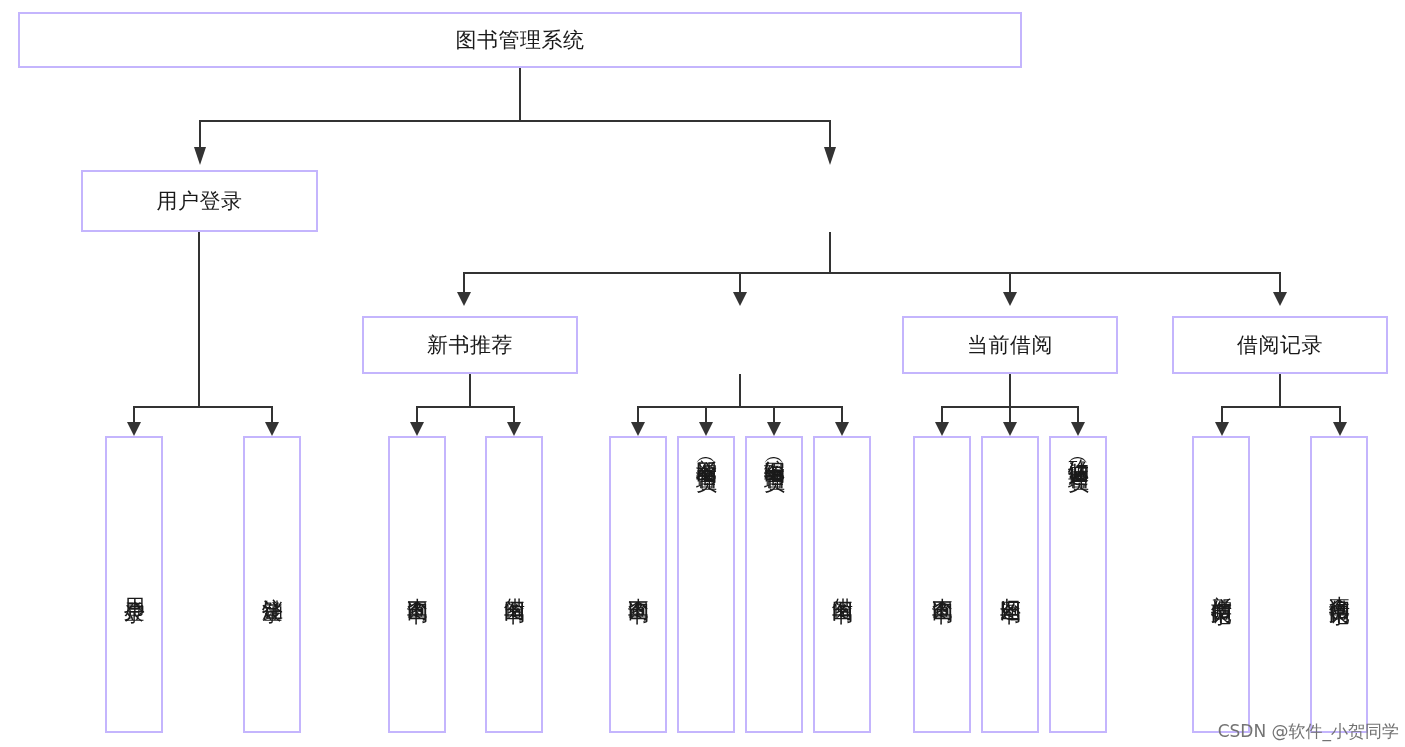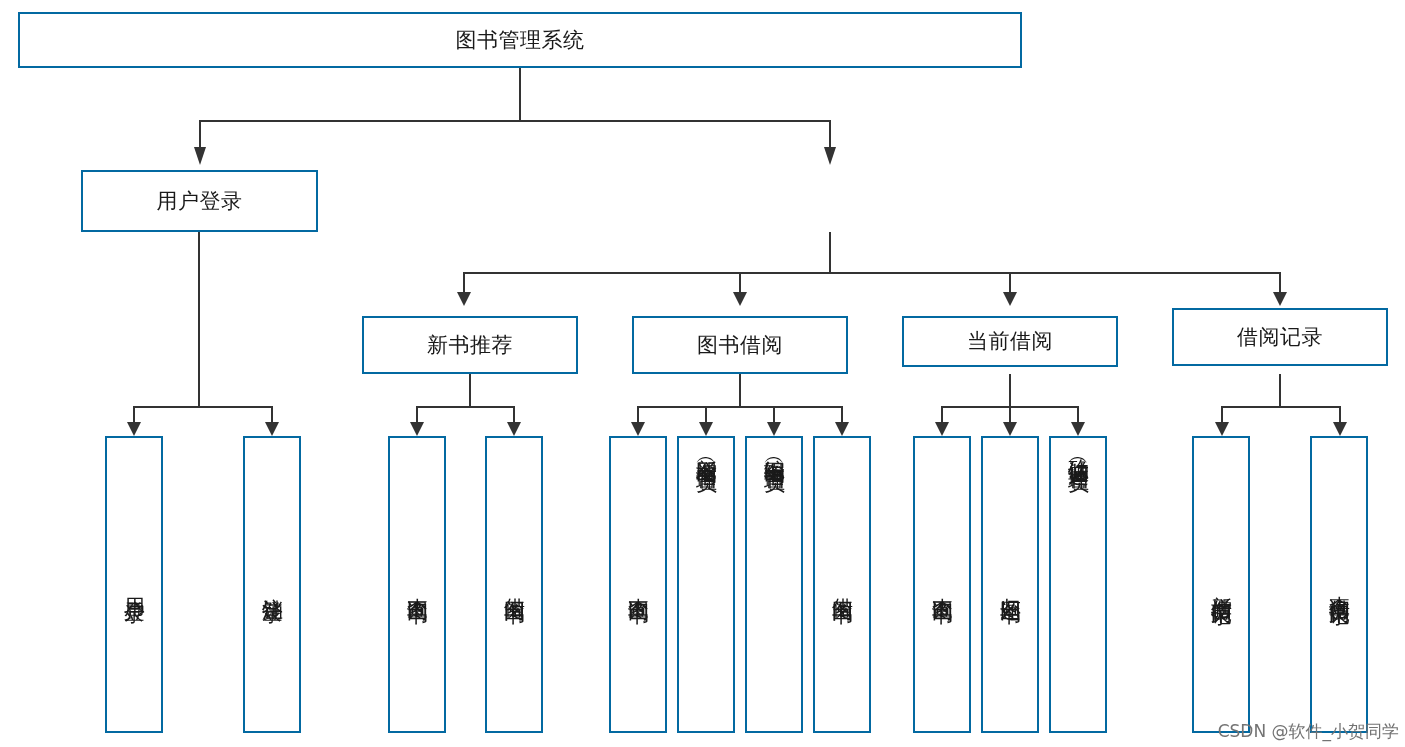--- a/index.html
+++ b/index.html
@@ -2,21 +2,21 @@
 <html><head>
 <meta charset="utf-8">
 <style>
   html,body{margin:0;padding:0;background:#ffffff;}
   body{font-family:"DejaVu Sans","Liberation Sans",sans-serif;}
   #canvas{position:relative;width:1405px;height:747px;background:#ffffff;overflow:hidden;}
 
   .node{
     position:absolute;
     box-sizing:border-box;
-    border:2px solid #0369a1;
+    border:2px solid #c4b5fd;
     background:#ffffff;
     display:flex;
     align-items:center;
     justify-content:center;
   }
   .node .lbl{
     color:#1a1a1a;
     font-size:21px;
     line-height:1.25;
     letter-spacing:0.5px;
@@ -99,27 +99,24 @@
   <div class="vline" style="left:739px;top:272px;height:22px;"></div>
   <div class="arrow" style="left:733px;top:292px;"></div>
   <div class="vline" style="left:1009px;top:272px;height:22px;"></div>
   <div class="arrow" style="left:1003px;top:292px;"></div>
   <div class="vline" style="left:1279px;top:272px;height:22px;"></div>
   <div class="arrow" style="left:1273px;top:292px;"></div>
 
   <div class="node" style="left:362px;top:316px;width:216px;height:58px;">
     <span class="lbl">新书推荐</span>
   </div>
-  <div class="node" style="left:632px;top:316px;width:216px;height:58px;">
-    <span class="lbl">图书借阅</span>
-  </div>
-  <div class="node" style="left:902px;top:316px;width:216px;height:51px;">
+  <div class="node" style="left:902px;top:316px;width:216px;height:58px;">
     <span class="lbl">当前借阅</span>
   </div>
-  <div class="node" style="left:1172px;top:308px;width:216px;height:58px;font-family:Liberation Serif, serif;">
+  <div class="node" style="left:1172px;top:316px;width:216px;height:58px;font-family:Liberation Serif, serif;">
     <span class="lbl">借阅记录</span>
   </div>
 
   <div class="vline" style="left:469px;top:374px;height:34px;"></div>
   <div class="hline" style="left:416px;top:406px;width:99px;"></div>
   <div class="vline" style="left:416px;top:406px;height:18px;"></div>
   <div class="arrow" style="left:410px;top:422px;"></div>
   <div class="vline" style="left:513px;top:406px;height:18px;"></div>
   <div class="arrow" style="left:507px;top:422px;"></div>
 

